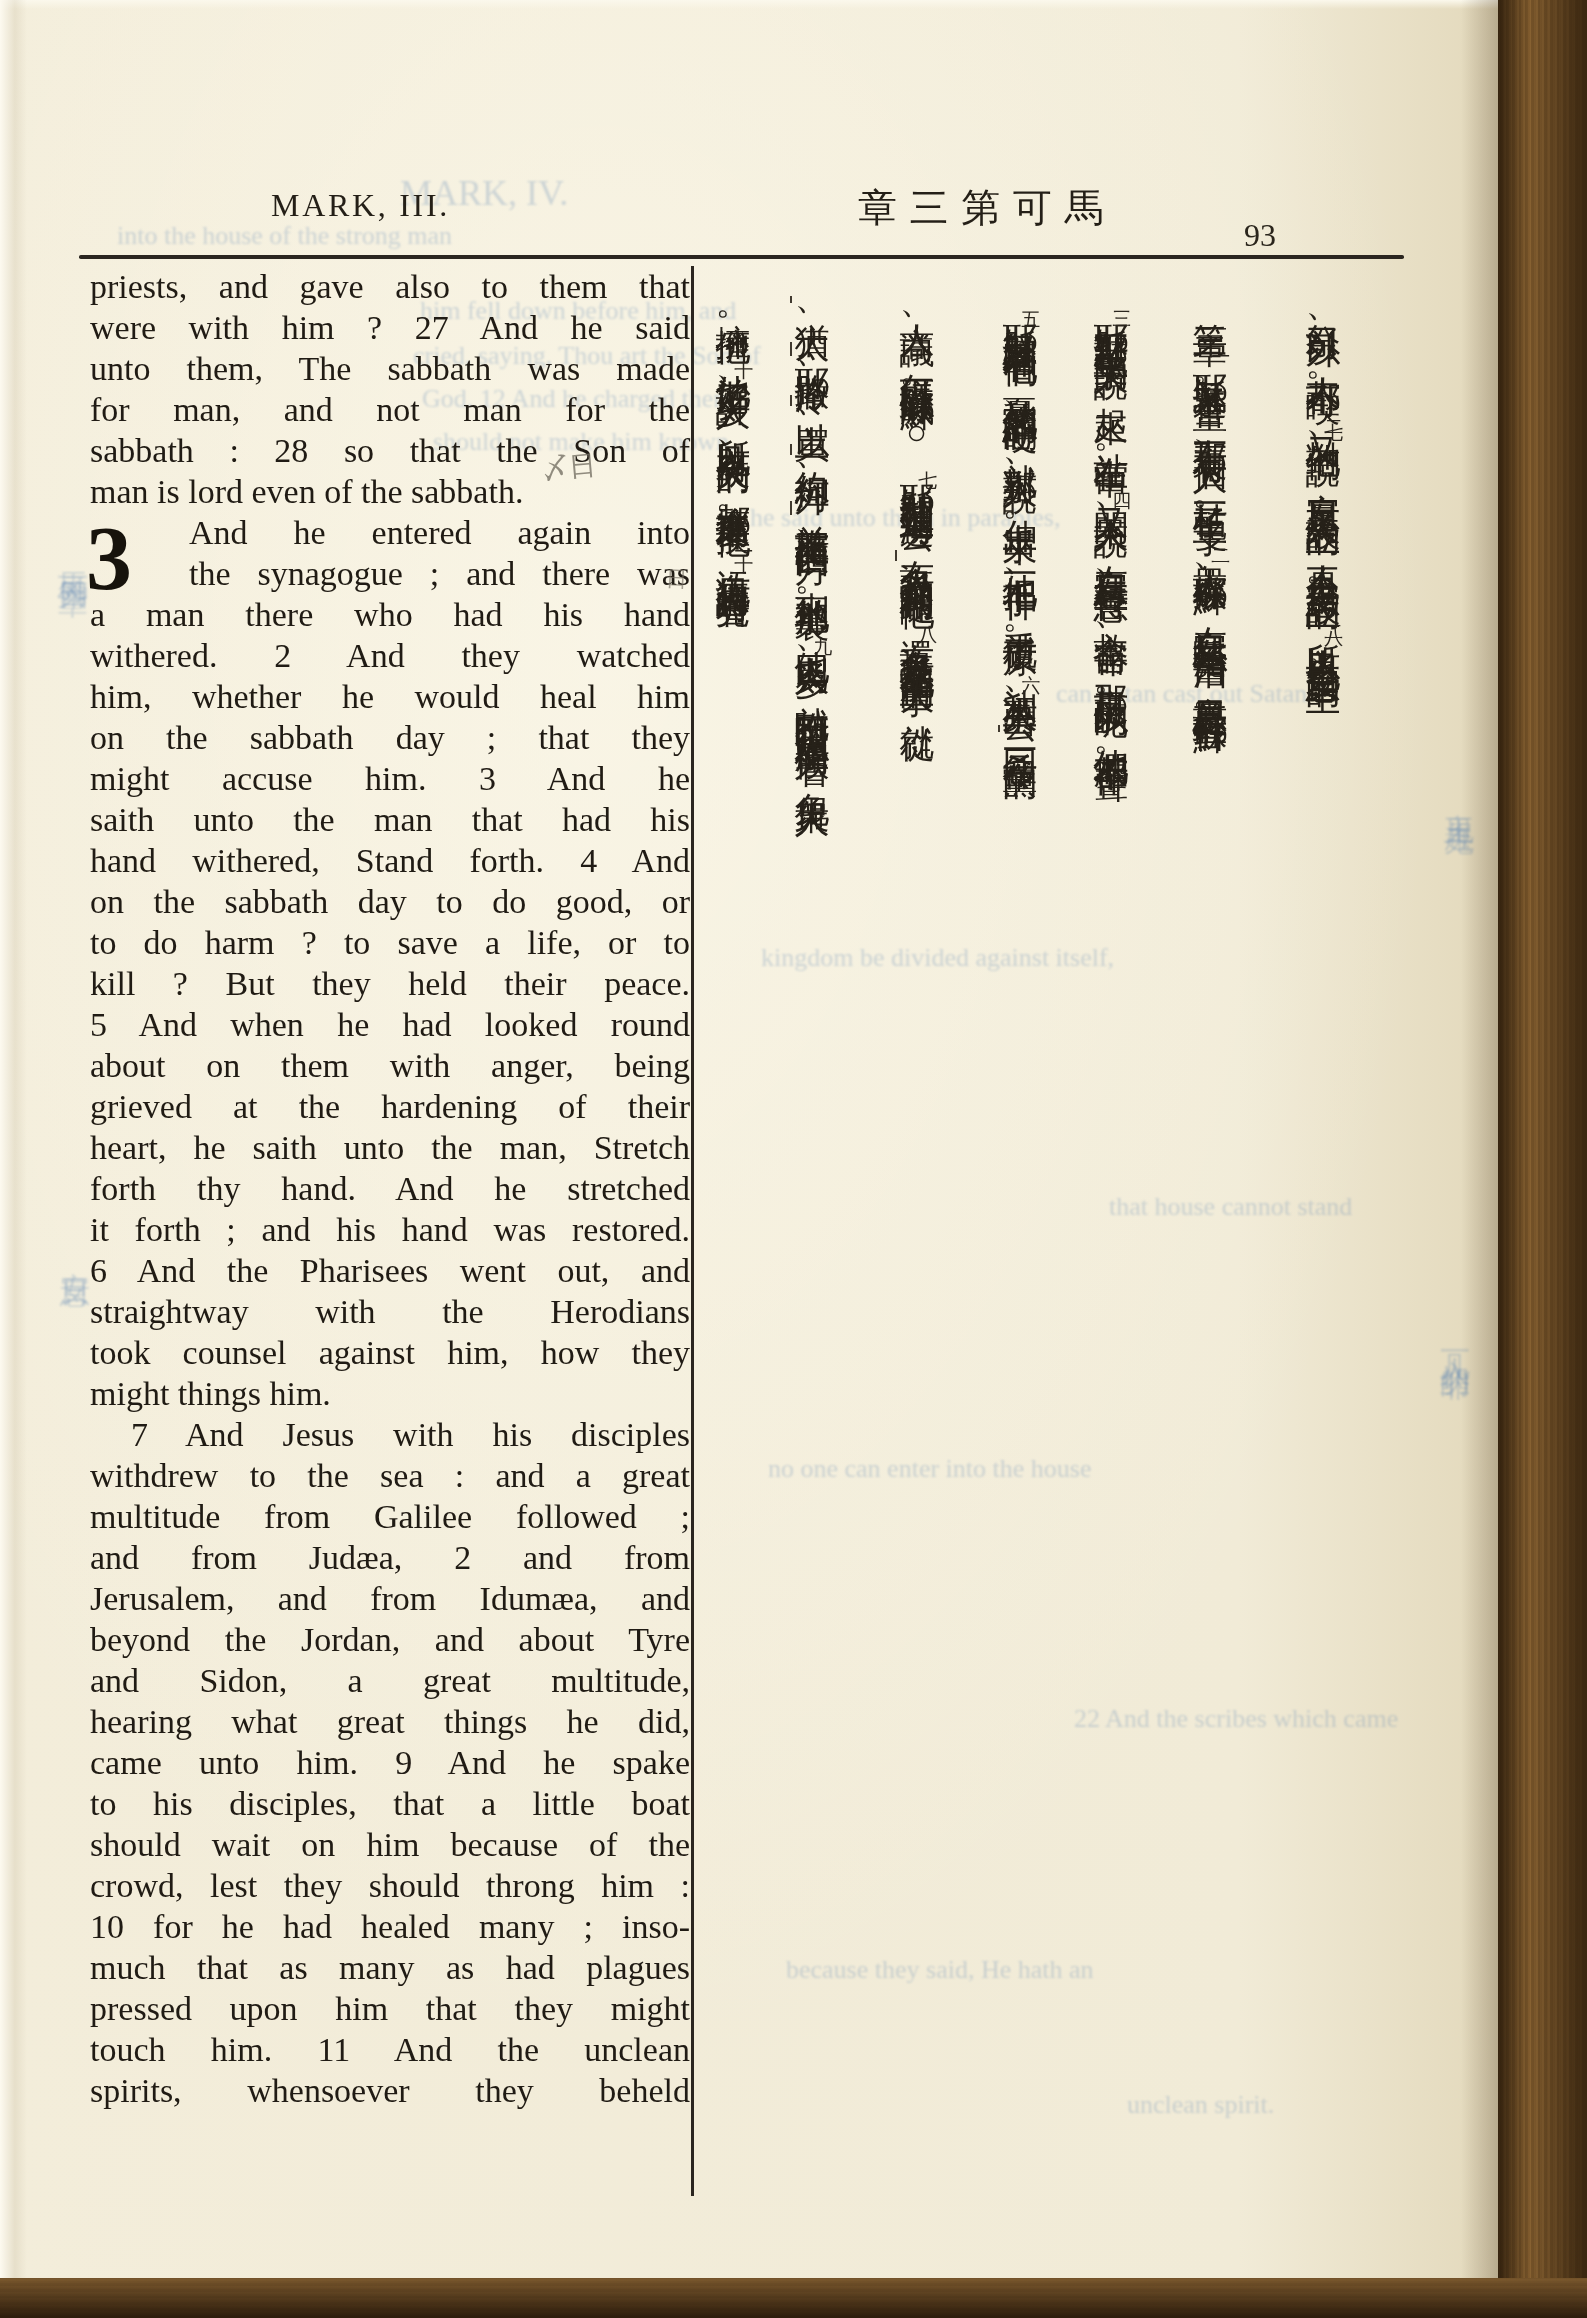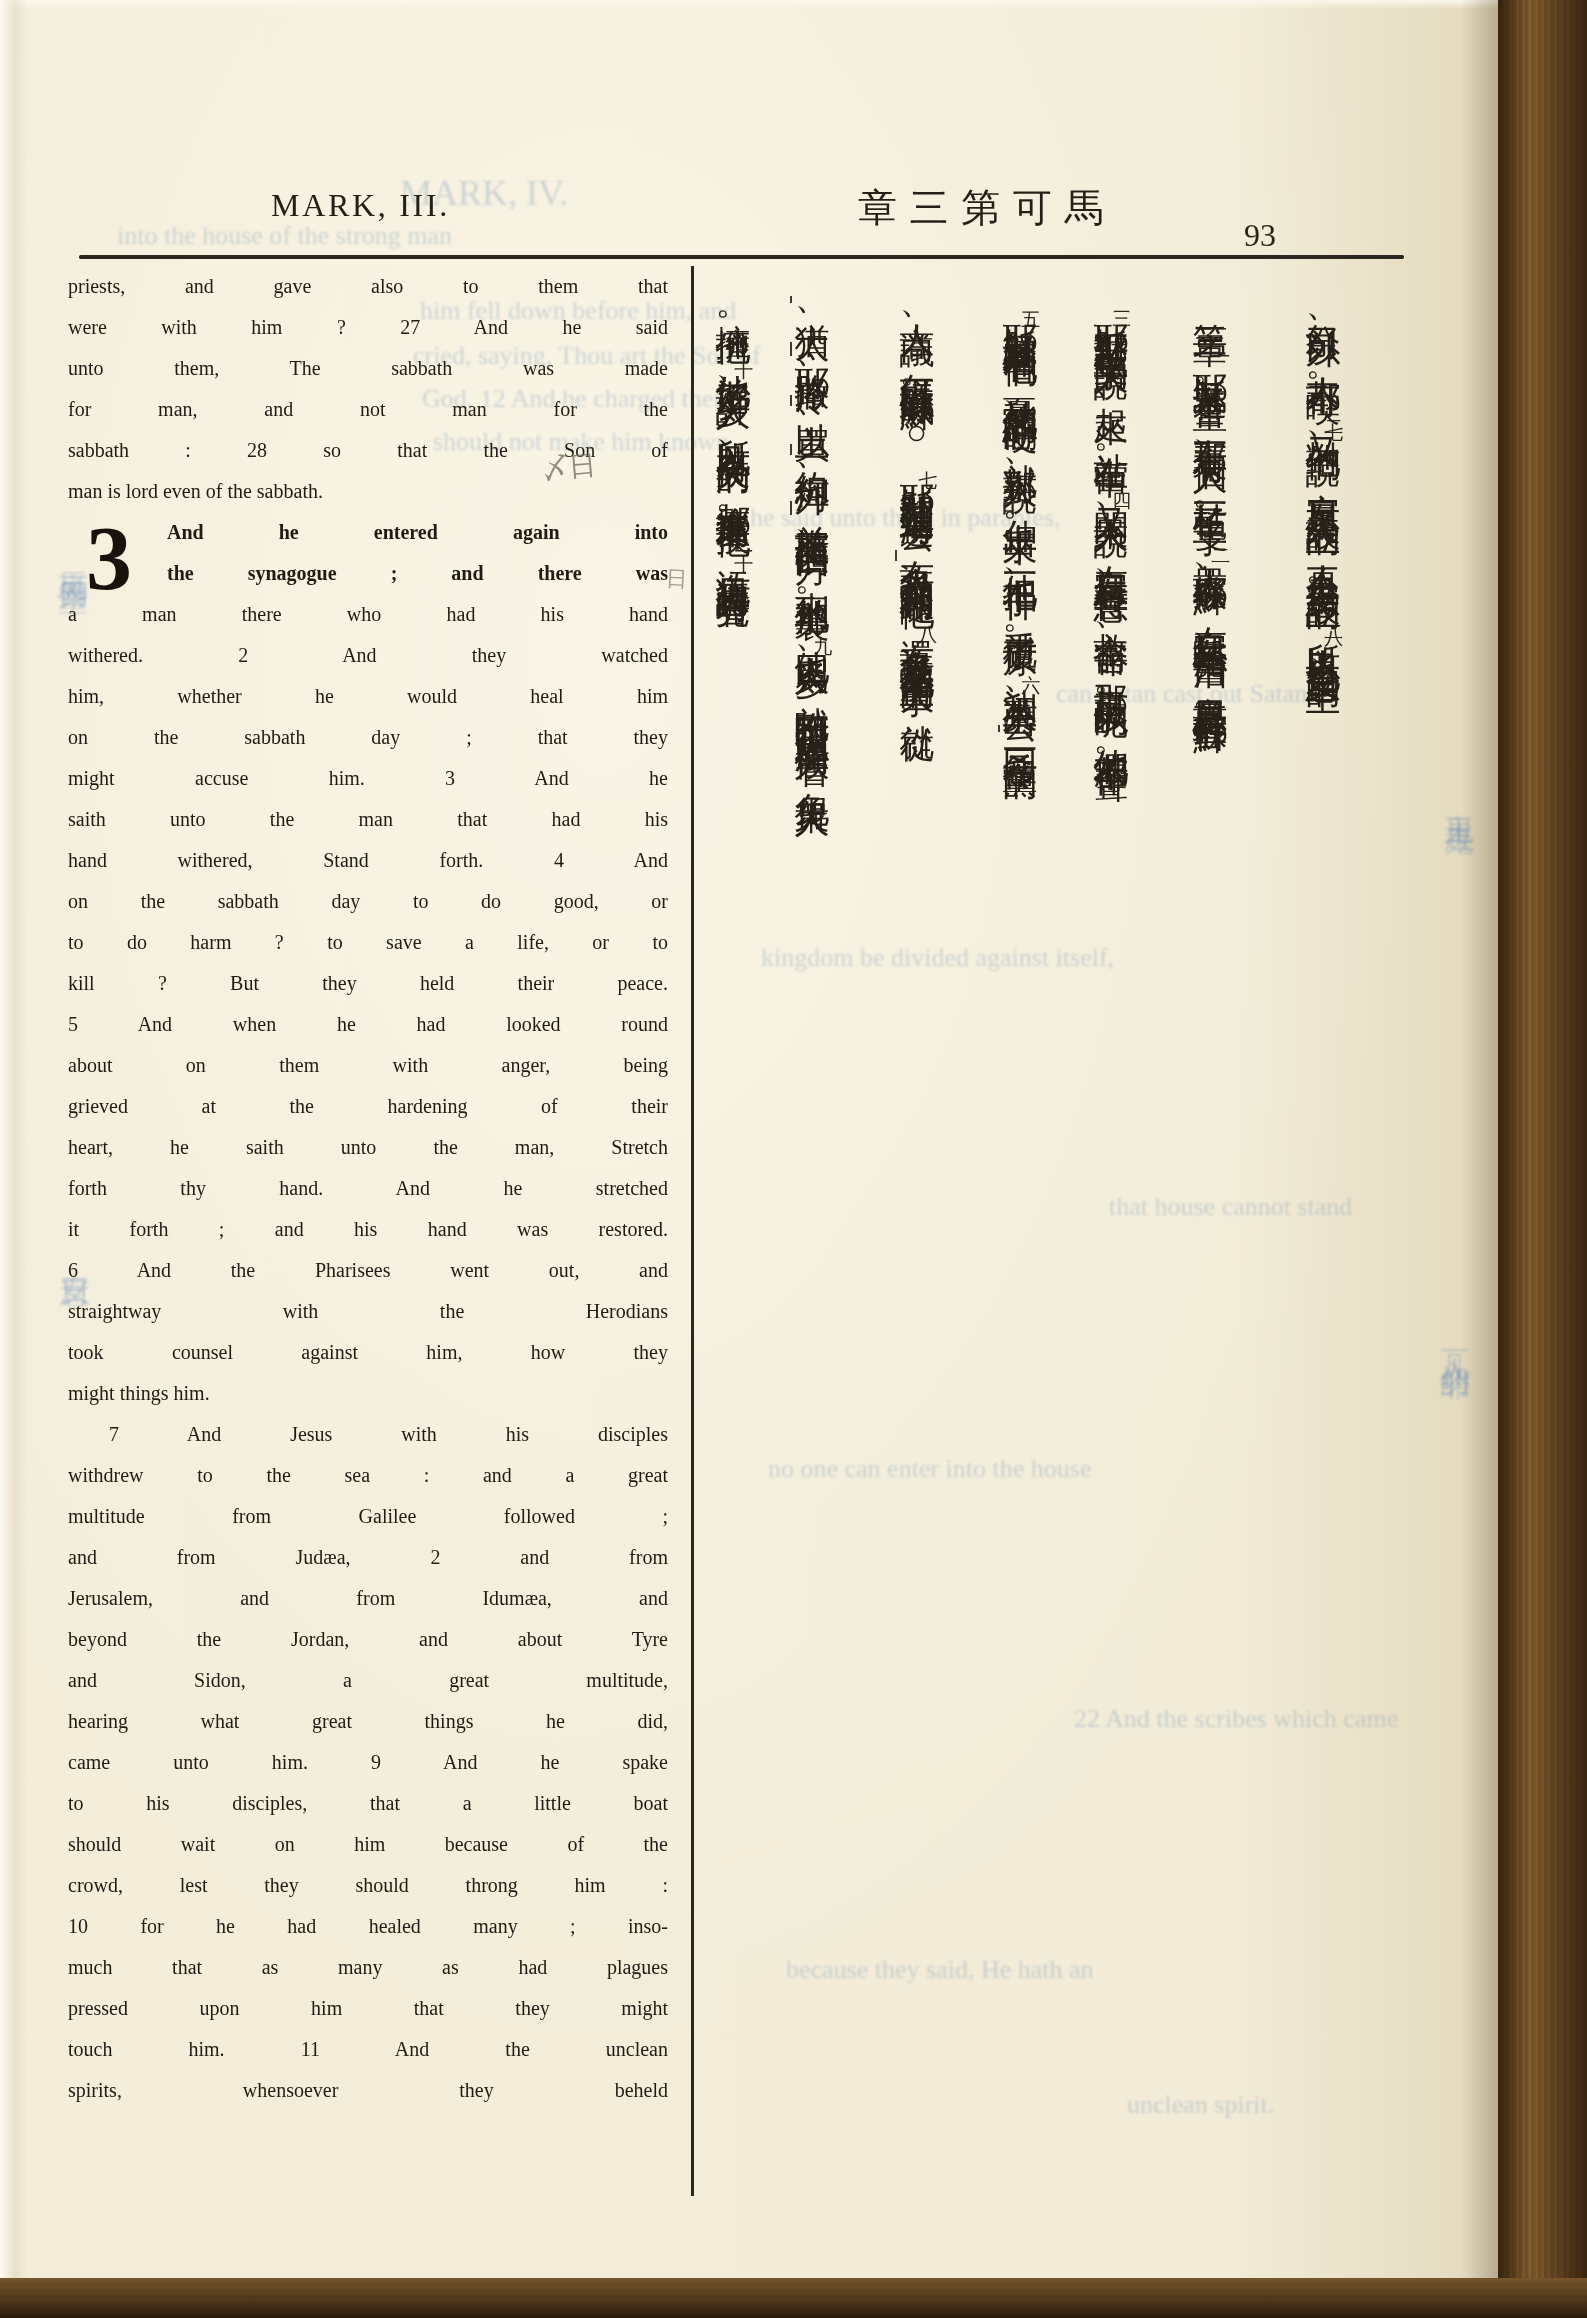--- a/index.html
+++ b/index.html
@@ -24,25 +24,25 @@
          background:
            linear-gradient(180deg,rgba(120,86,44,.85),rgba(40,25,10,.97)),
            repeating-linear-gradient(0deg,#8a6434 0 1.8px,#5f421f 1.8px 4.5px,#77542a 4.5px 6.3px);}
 
   .htitle{position:absolute;left:271px;top:187px;font-size:32px;letter-spacing:2.7px;color:#241f17;}
   .ctitle{position:absolute;left:858px;top:181px;font-size:39px;letter-spacing:12.6px;color:#241f17;}
   .pageno{position:absolute;left:1244px;top:185px;font-size:32px;color:#2a251c;margin-top:32px;}
   .hrule{position:absolute;left:79px;top:255px;width:1325px;height:3.6px;background:#2b2620;border-radius:1.8px;}
   .vrule{position:absolute;left:691px;top:266px;width:2.7px;height:1930px;background:#2b2620;}
 
-  #eng{position:absolute;left:68px;top:266px;width:600px;color:#201b14;
-       font-size:20px;line-height:41px;}
+  #eng{position:absolute;left:90px;top:266px;width:600px;color:#201b14;
+       font-size:34px;line-height:41px;}
   .eline{height:41px;text-align:justify;text-align-last:justify;white-space:normal;overflow:visible;}
   .eline.flush{text-align-last:left;}
-  .eline.dropgap{padding-left:99px;font-weight:bold;}
+  .eline.dropgap{padding-left:99px;}
   .eline.indent{text-indent:41px;}
   .dropcap{position:absolute;left:86px;top:512px;font-size:92px;line-height:1;
            font-weight:700;color:#17130c;}
 
   .cncol{position:absolute;top:296px;height:1925px;width:52px;
          writing-mode:vertical-rl;color:#262119;
          font-size:35px;letter-spacing:3.6px;line-height:52px;}
   .cnm{font-size:19px;letter-spacing:1.8px;display:inline-block;transform:translateX(11.7px);color:#2b261e;}
   .cnn{border-left:2.7px solid #413a2f;}
   .cngap{display:inline-block;height:39px;width:0.9px;}

